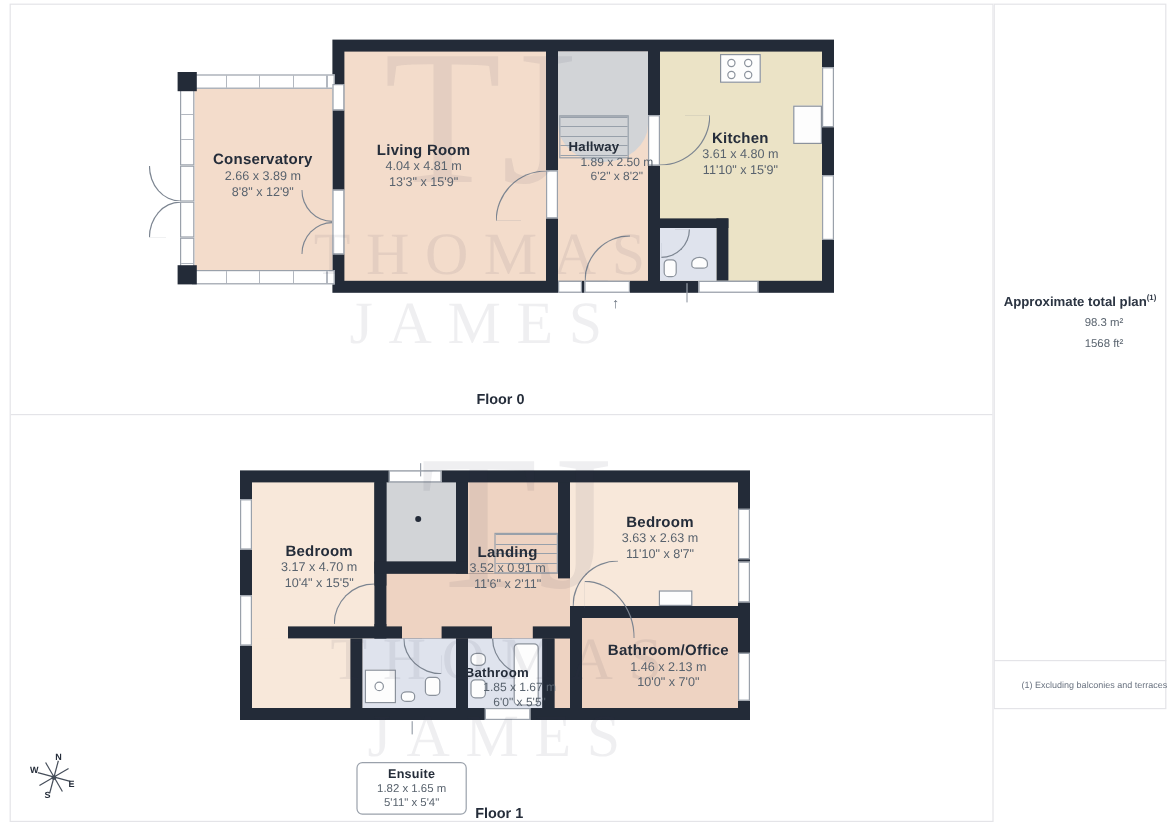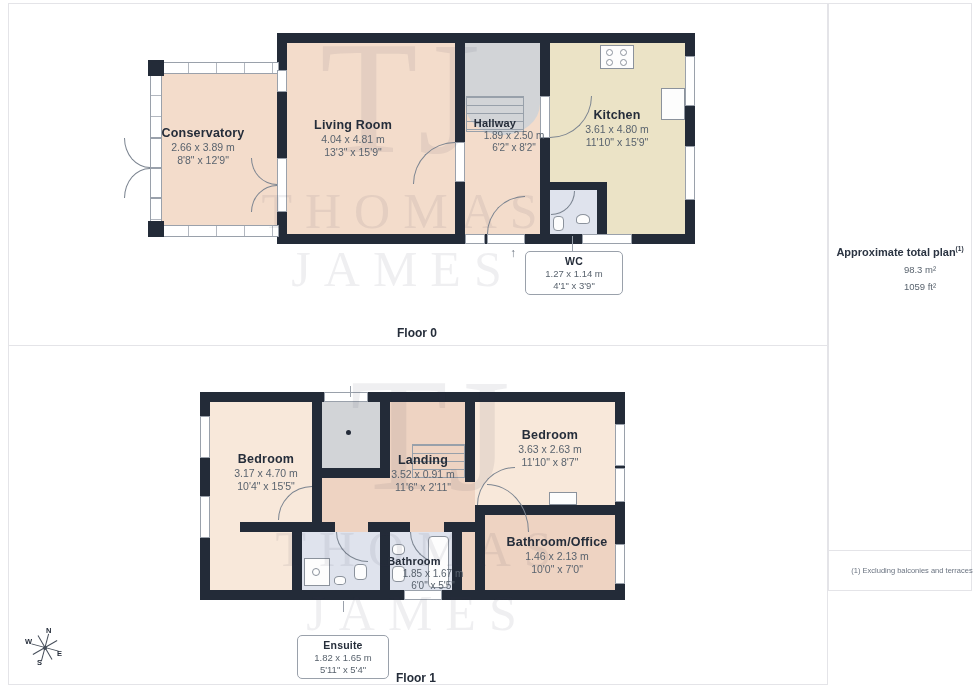--- a/index.html
+++ b/index.html
@@ -105,21 +105,21 @@
   <div class="win" style="left:150px;top:168px;width:12px;height:30px;"></div>
   <div class="arc bl" style="left:124px;top:138px;width:26px;height:30px;"></div>
   <div class="arc tl" style="left:124px;top:168px;width:26px;height:30px;"></div>
   <div class="wall" style="left:148px;top:60px;width:16px;height:16px;z-index:4;"></div>
   <div class="wall" style="left:148px;top:221px;width:16px;height:16px;z-index:4;"></div>
   <div class="win" style="left:277px;top:70px;width:10px;height:22px;"></div>
   <div class="win" style="left:277px;top:158px;width:10px;height:54px;"></div>
   <div class="arc bl" style="left:251px;top:158px;width:26px;height:27px;"></div>
   <div class="arc tl" style="left:251px;top:185px;width:26px;height:27px;"></div>
 
-  <div class="room-label" style="left:203px;top:126px;">
+  <div class="room-label" style="left:219px;top:126px;">
     <div class="rname">Conservatory</div>
     <div class="rdim">2.66 x 3.89 m</div>
     <div class="rdim">8'8" x 12'9"</div>
   </div>
   <div class="room-label" style="left:353px;top:118px;">
     <div class="rname">Living Room</div>
     <div class="rdim">4.04 x 4.81 m</div>
     <div class="rdim">13'3" x 15'9"</div>
   </div>
   <div class="room-label small" style="left:495px;top:117px;">
@@ -127,25 +127,20 @@
     <div class="rdim">1.89 x 2.50 m</div>
     <div class="rdim">6'2" x 8'2"</div>
   </div>
   <div class="room-label" style="left:617px;top:108px;">
     <div class="rname">Kitchen</div>
     <div class="rdim">3.61 x 4.80 m</div>
     <div class="rdim">11'10" x 15'9"</div>
   </div>
 
   <div class="leader" style="left:572px;top:236px;height:16px;"></div>
-  <div class="callout" style="left:574px;top:251px;width:86px;">
-    <div class="rname">WC</div>
-    <div class="rdim">1.27 x 1.14 m</div>
-    <div class="rdim">4'1" x 3'9"</div>
-  </div>
 
   <div class="floor-label" style="left:417px;top:326px;">Floor 0</div>
 
   <div class="wm mono" style="left:430px;top:355px;">TJ</div>
   <div class="wm word" style="left:420px;top:524px;">THOMAS</div>
   <div class="wm word" style="left:418px;top:588px;">JAMES</div>
 
   <div class="leader" style="left:350px;top:386px;height:11px;"></div>
 
   <div class="wall" style="left:200px;top:392px;width:425px;height:208px;"></div>
@@ -245,20 +240,20 @@
     <div class="clabel" style="left:46px;top:626px;">N</div>
     <div class="clabel" style="left:25px;top:637px;">W</div>
     <div class="clabel" style="left:57px;top:649px;">E</div>
     <div class="clabel" style="left:37px;top:658px;">S</div>
   </div>
 
   <div class="frame" style="left:828px;top:3px;width:144px;height:548px;">
     <div style="position:absolute;top:241px;left:0;width:100%;text-align:center;">
       <div class="sb-title"><span>Approximate total plan</span><span class="sb-sup">(1)</span></div>
       <div class="sb-val">98.3 m²</div>
-      <div class="sb-val">1059 ft²</div>
+      <div class="sb-val">1568 ft²</div>
     </div>
   </div>
   <div class="frame" style="left:828px;top:550px;width:144px;height:41px;">
     <div class="sb-note" style="position:absolute;top:15px;left:12px;width:100%;text-align:center;">(1) Excluding balconies and terraces</div>
   </div>
 
 </div>
 
 </body></html>

